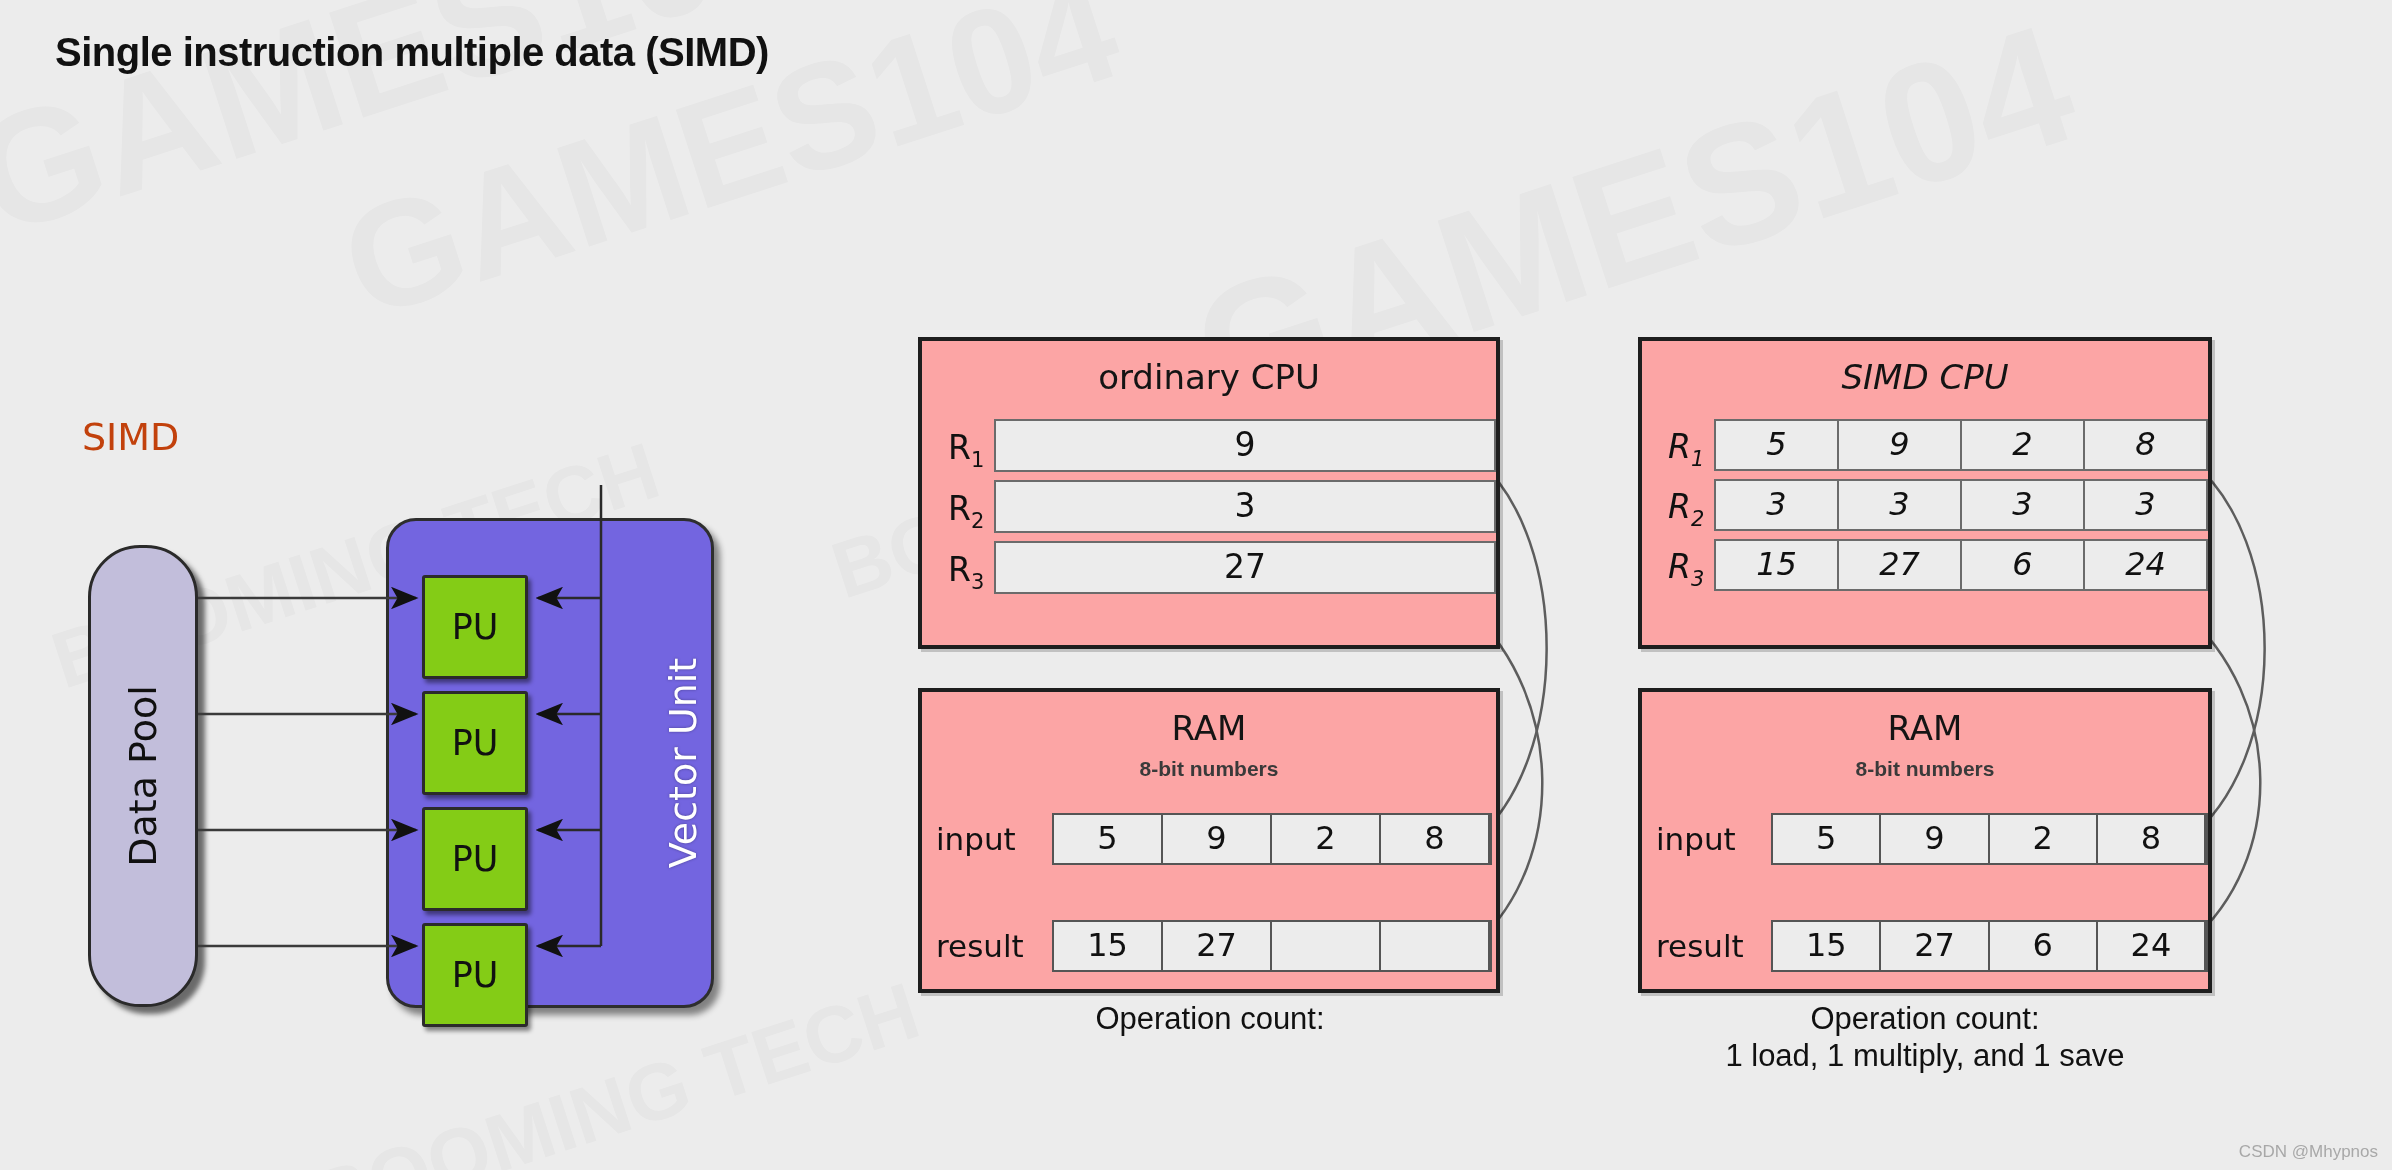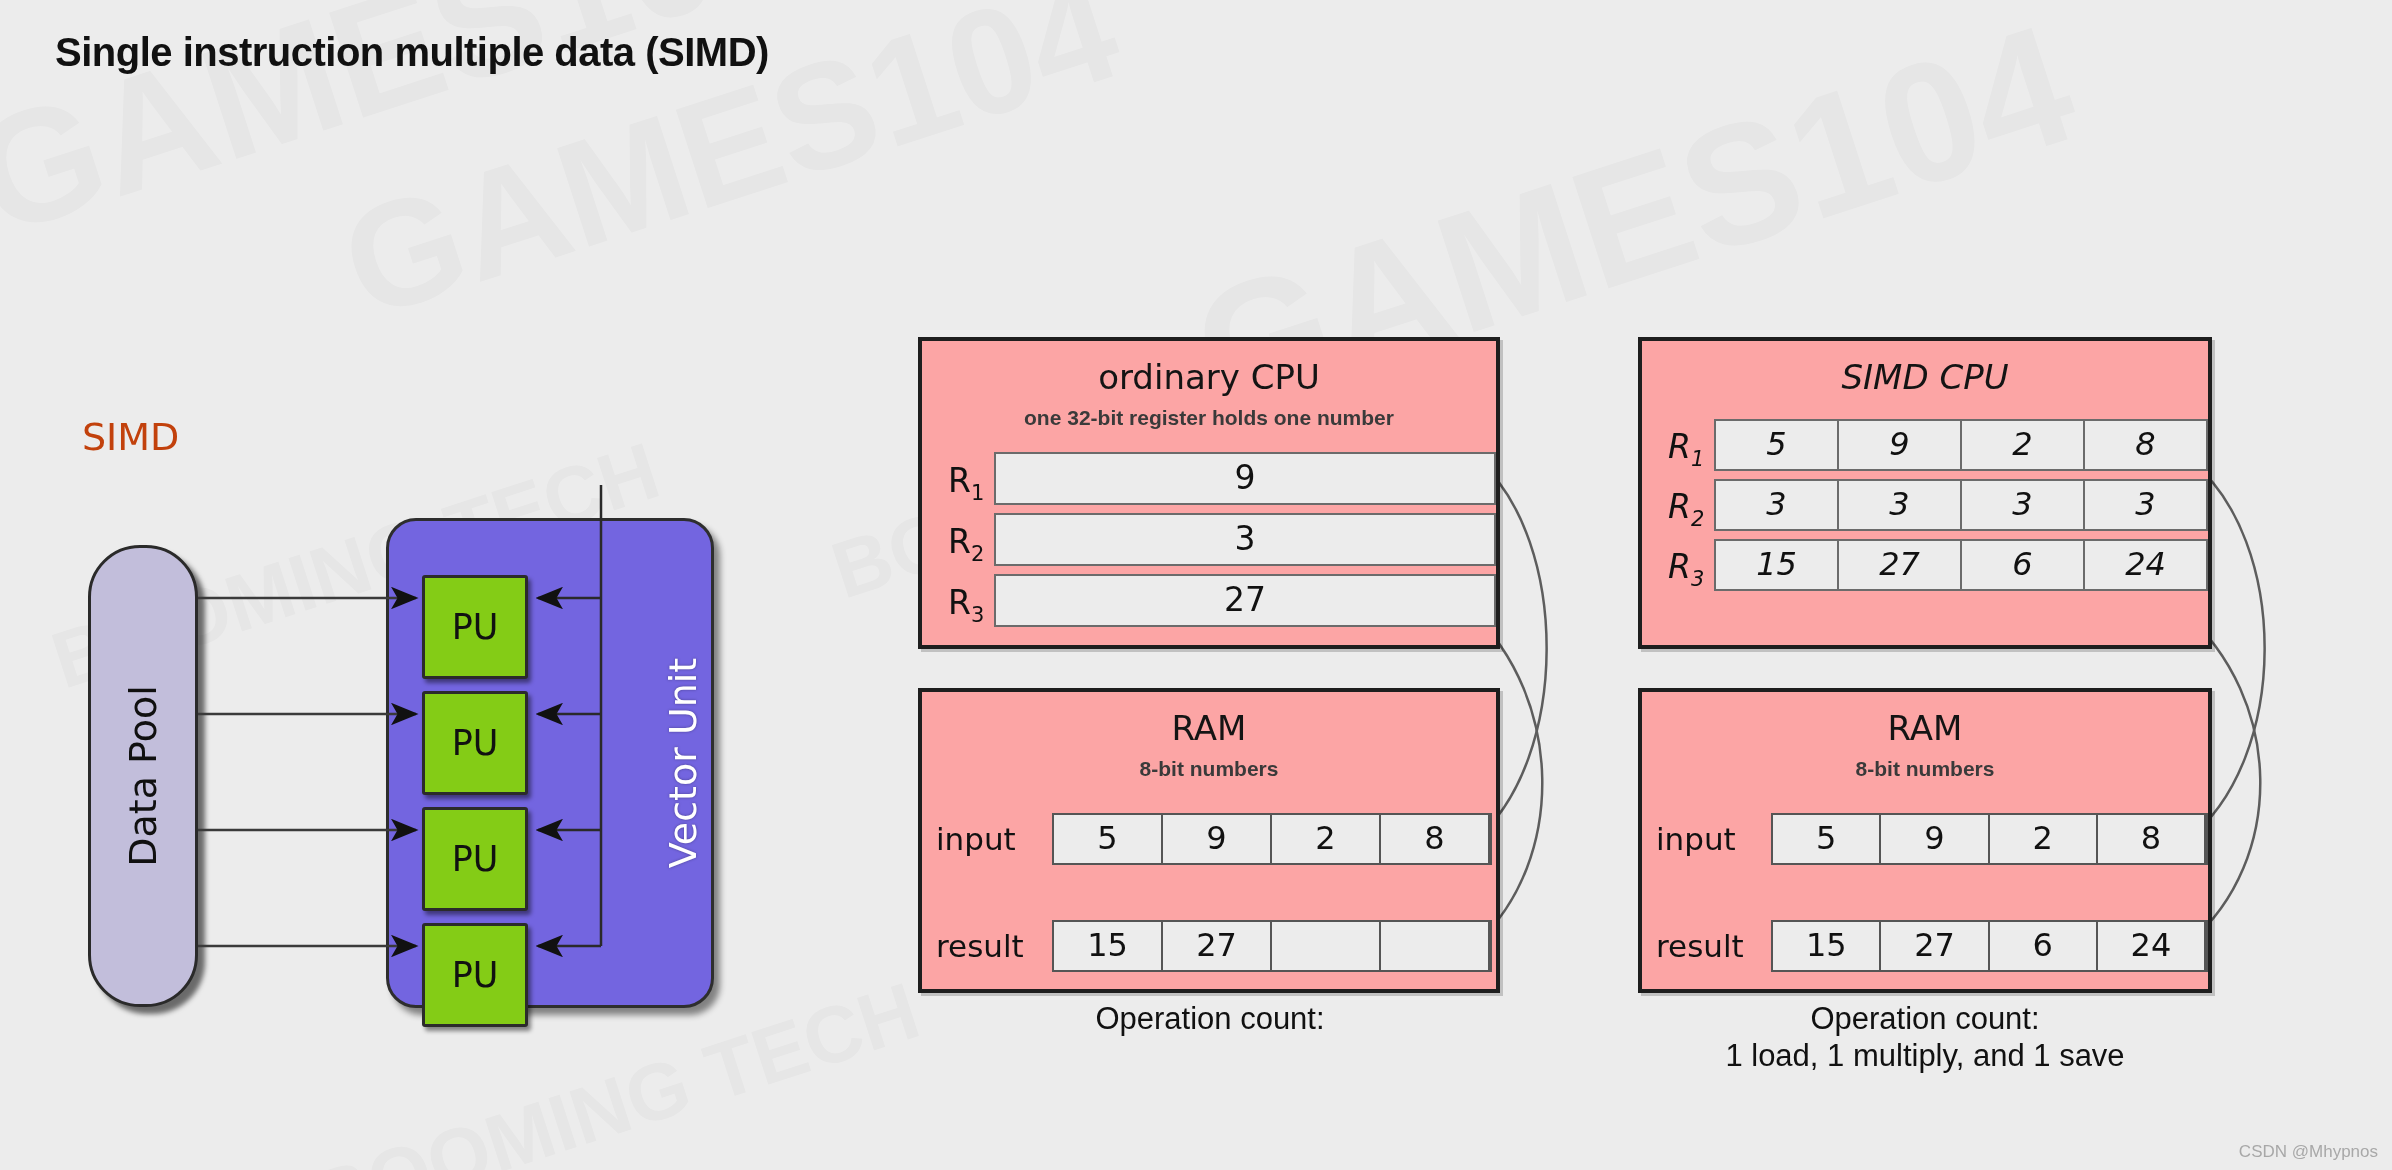--- a/index.html
+++ b/index.html
@@ -319,21 +319,20 @@
     </g>
 
     <g stroke="#5d5d5d" stroke-width="2.5" fill="none">
       <path d="M2187,840 C2290,760 2290,540 2190,460" marker-end="url(#ahs)"></path>
       <path d="M2182,610 C2285,700 2285,860 2190,942" marker-end="url(#ahs)"></path>
     </g>
   </svg>
 
   <div class="panel" style="left:918px;top:337px;width:582px;height:312px;">
     <div class="panel-title">ordinary CPU</div>
-    <div class="panel-sub">one 32-bit register holds one number</div>
 
     <div style="margin-top:22px;">
       <div class="reg-row">
         <span class="reg-name"><span>R</span><sub>1</sub></span>
         <span class="reg-cells single">
           <span class="cell wide">9</span>
         </span>
       </div>
       <div class="reg-row">
         <span class="reg-name"><span>R</span><sub>2</sub></span>

